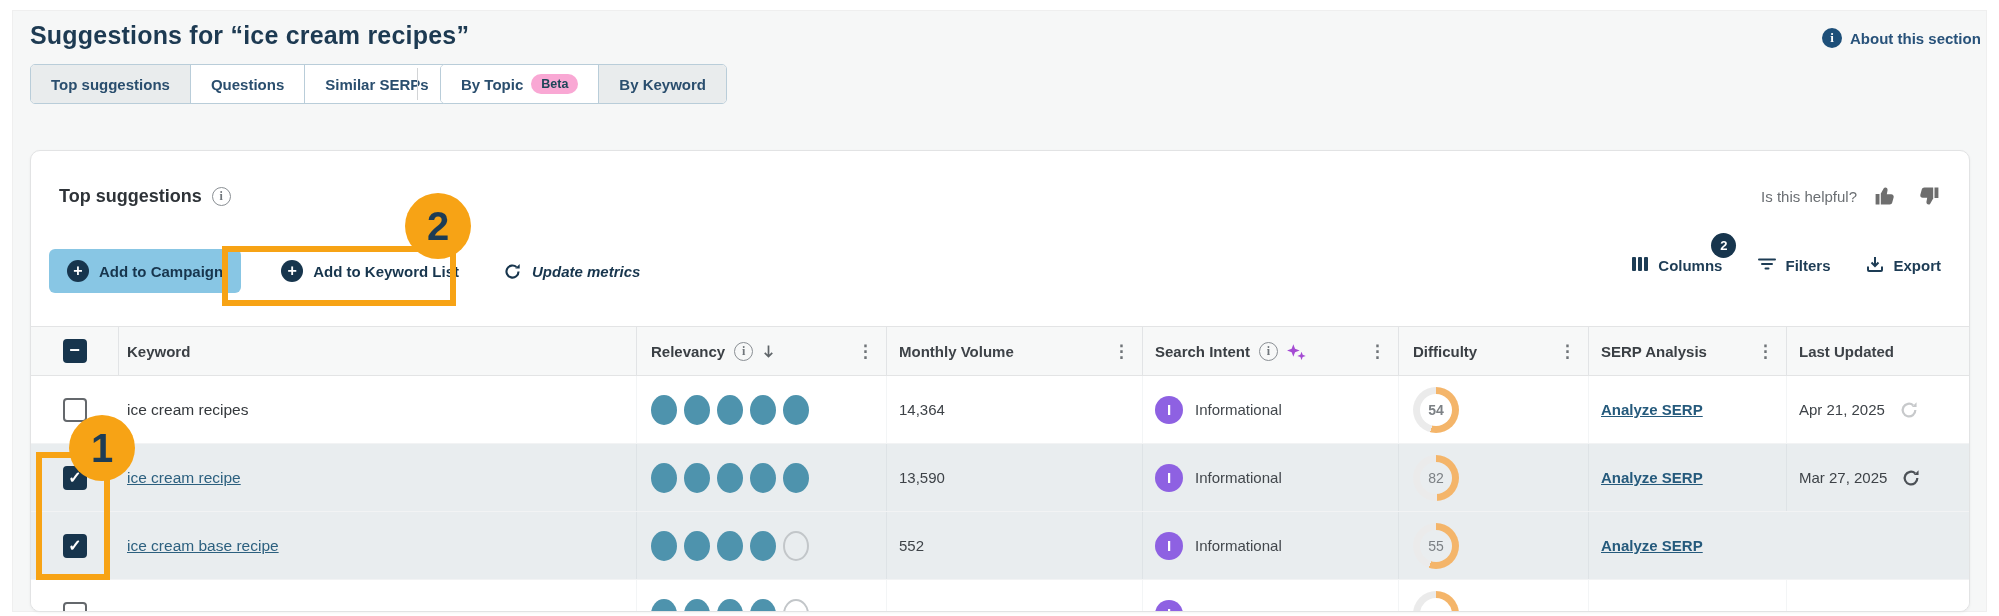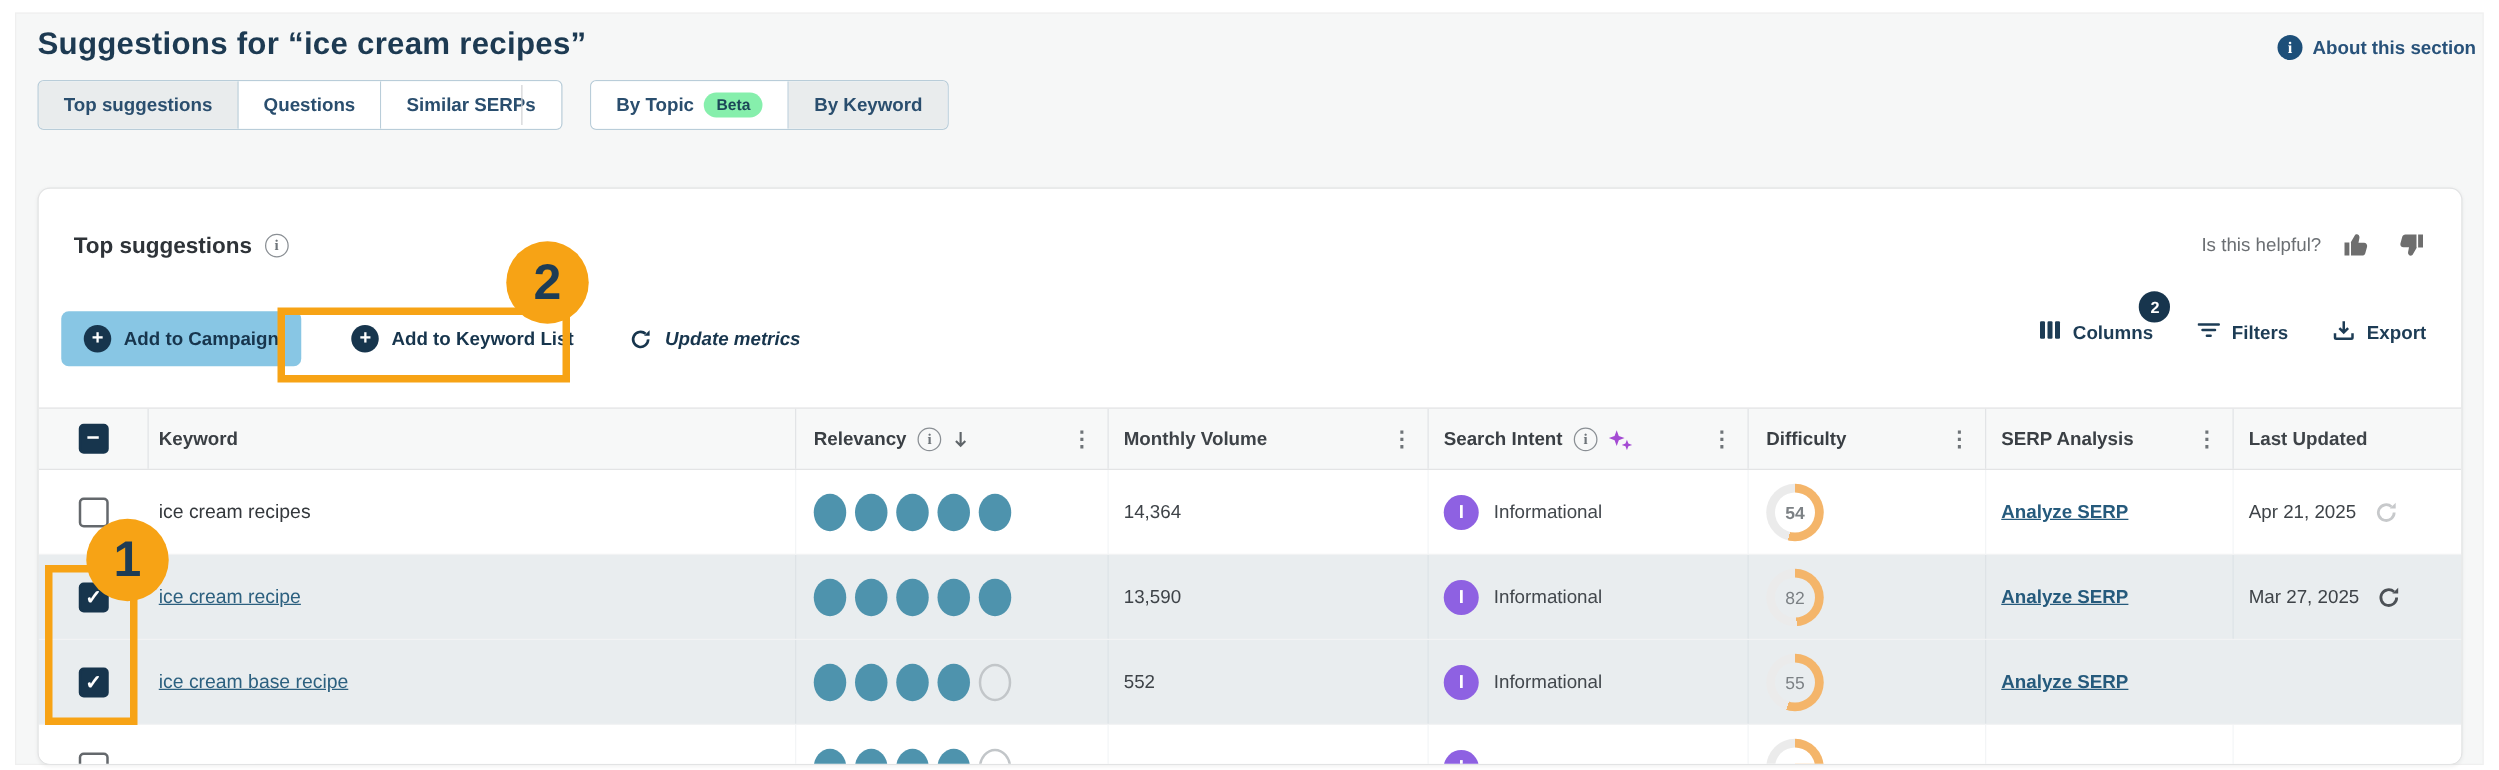--- a/index.html
+++ b/index.html
@@ -19,23 +19,23 @@
 
   
   .tabbar { position:absolute; top:64px; height:40px; display:flex; border:1px solid #b9cdd9;
     border-radius:5px; overflow:hidden; background:#fff; }
   .tabbar .tab { display:flex; align-items:center; justify-content:center; gap:8px;
     padding:0 20px; font-size:15px; font-weight:700; color:#2a4e6e; background:#fff;
     border-right:1px solid #b9cdd9; cursor:pointer; white-space:nowrap; }
   .tabbar .tab:last-child { border-right:none; }
   .tabbar .tab.active { background:#e9eced; }
   .tabs-suggestions { left:30px; }
-  .tabs-mode { left:472px; }
+  .tabs-mode { left:440px; }
   .tab-sep { position:absolute; left:417px; top:68px; width:1px; height:32px; background:#d2d4d6; }
-  .beta-pill { background:#86efac; color:#1c4658; font-size:12.5px; font-weight:700;
+  .beta-pill { background:#f9a8d4; color:#1c4658; font-size:12.5px; font-weight:700;
     padding:3px 10px; border-radius:11px; }
 
   
   .card { position:absolute; left:30px; top:150px; width:1940px; height:462px;
     background:#ffffff; border:1px solid #e2e3e4; border-radius:10px;
     box-shadow:0 1px 3px rgba(0,0,0,.05); overflow:hidden; }
   .card-head { position:absolute; left:28px; right:28px; top:32px; display:flex;
     align-items:center; justify-content:space-between; }
   .card-title-wrap { display:flex; align-items:center; gap:10px; }
   .card-title { font-size:18px; font-weight:700; color:#2e3338; }

